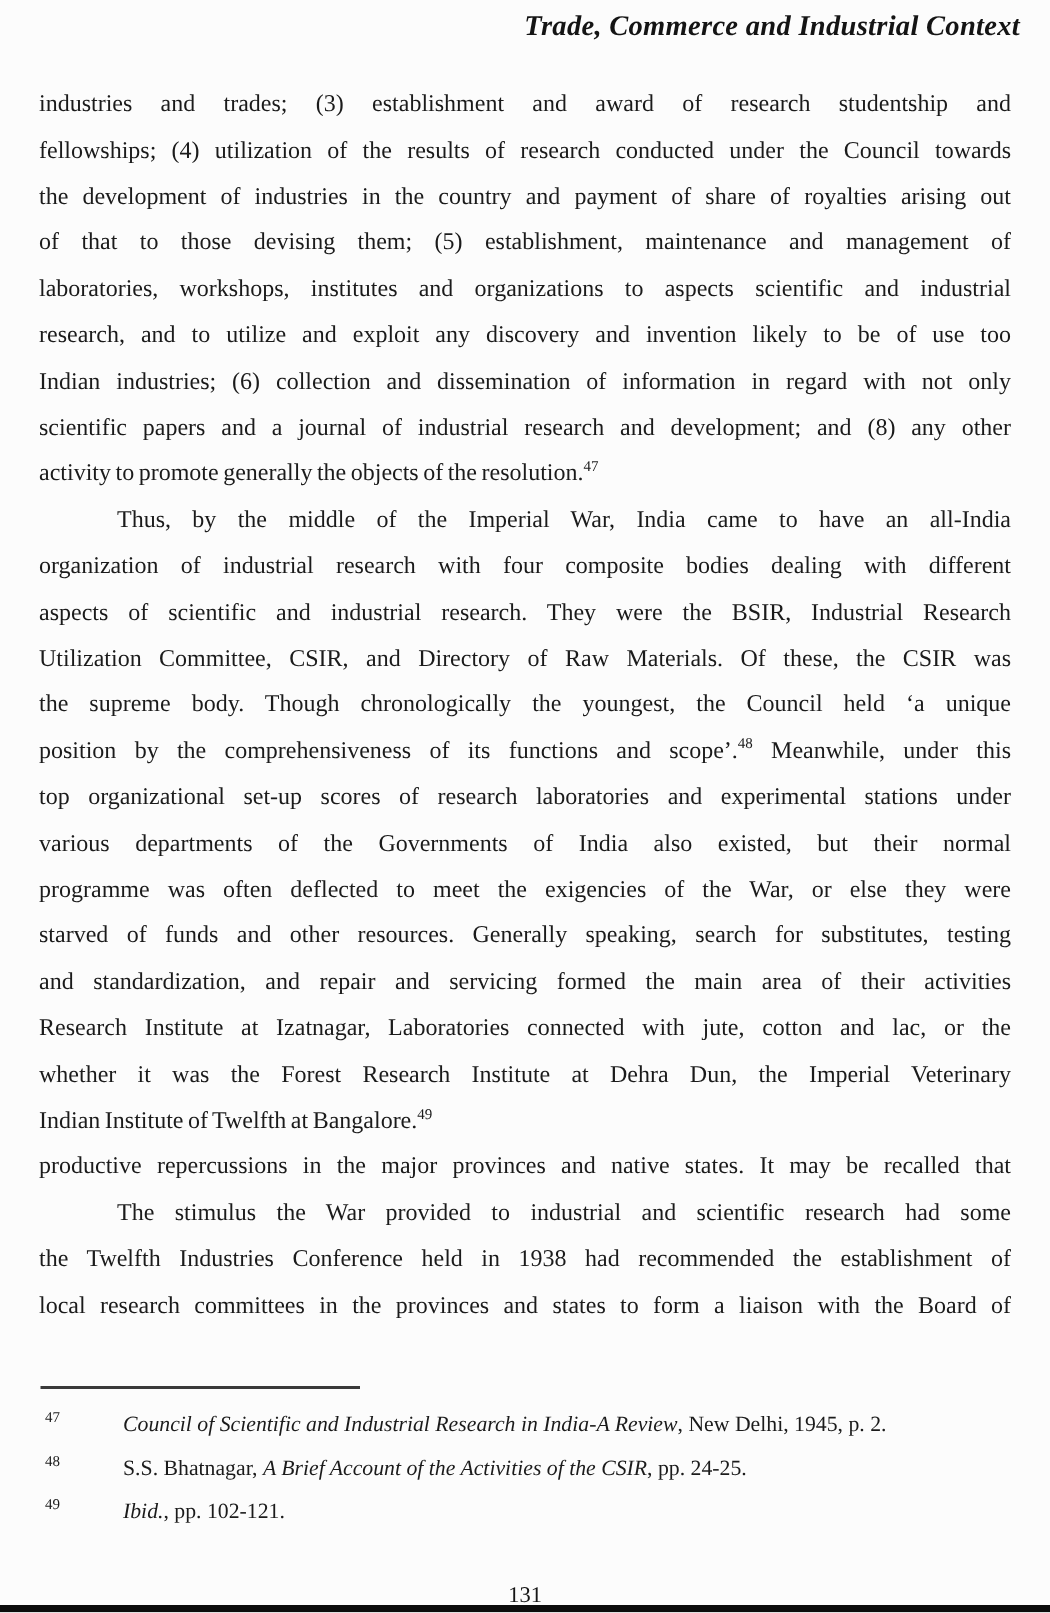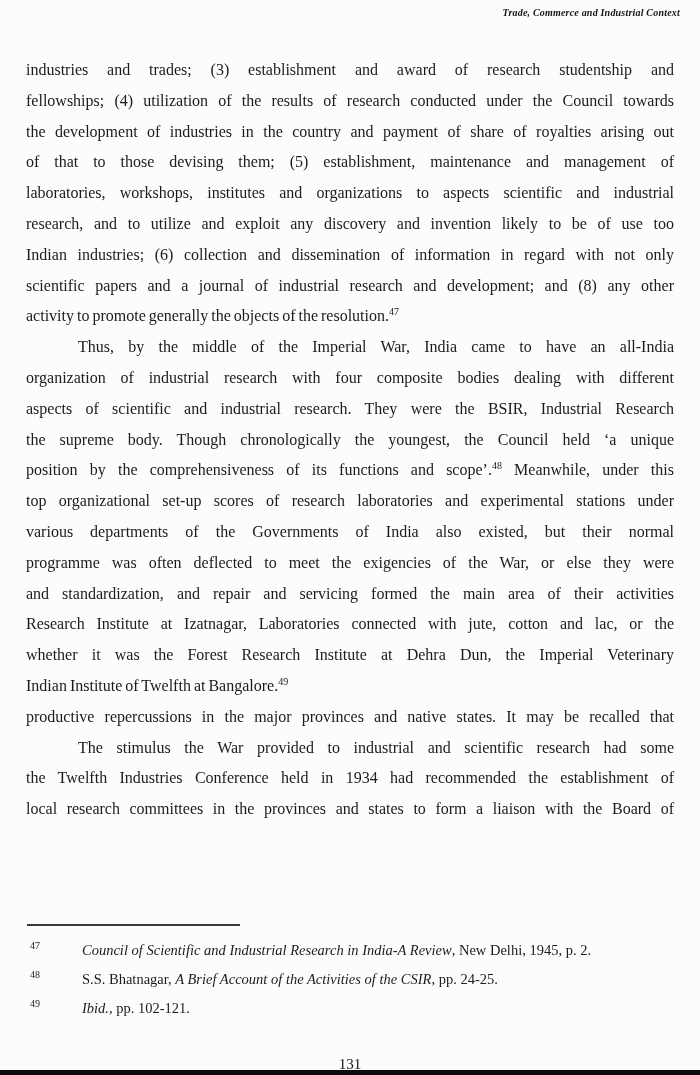--- a/index.html
+++ b/index.html
@@ -3,21 +3,21 @@
 <meta charset="utf-8">
 <style>
   html,body { margin:0; padding:0; background:#ffffff; }
   .page {
     position:relative; width:700px; height:1075px;
     background:#fcfcfc; overflow:hidden;
     font-family:"Liberation Serif", serif; color:#1b1b1b;
   }
   .running-header {
     position:absolute; top:7px; right:20px;
-    font-style:italic; font-weight:bold; font-size:10px;
+    font-style:italic; font-weight:bold; font-size:19px;
     letter-spacing:0.2px; color:#141414;
   }
   .body-text { position:absolute; top:55px; left:26px; right:26px; }
   .paragraph { margin:0; }
   .text-line {
     font-size:16px; line-height:30.8px; word-spacing:-1px;
     text-align:justify; text-align-last:justify;
     white-space:normal;
   }
   .text-line.indent { text-indent:52px; }
@@ -57,34 +57,36 @@
         <div class="text-line"><span>laboratories, workshops, institutes and organizations to aspects scientific and industrial</span></div>
         <div class="text-line"><span>research, and to utilize and exploit any discovery and invention likely to be of use too</span></div>
         <div class="text-line"><span>Indian industries; (6) collection and dissemination of information in regard with not only</span></div>
         <div class="text-line"><span>scientific papers and a journal of industrial research and development; and (8) any other</span></div>
         <div class="text-line last"><span>activity to promote generally the objects of the resolution.</span><sup>47</sup></div>
       </div>
       <div class="paragraph">
         <div class="text-line indent"><span>Thus, by the middle of the Imperial War, India came to have an all-India</span></div>
         <div class="text-line"><span>organization of industrial research with four composite bodies dealing with different</span></div>
         <div class="text-line"><span>aspects of scientific and industrial research. They were the BSIR, Industrial Research</span></div>
+        <div class="text-line"><span>Utilization Committee, CSIR, and Directory of Raw Materials. Of these, the CSIR was</span></div>
         <div class="text-line"><span>the supreme body. Though chronologically the youngest, the Council held ‘a unique</span></div>
         <div class="text-line"><span>position by the comprehensiveness of its functions and scope’.</span><sup>48</sup><span> Meanwhile, under this</span></div>
         <div class="text-line"><span>top organizational set-up scores of research laboratories and experimental stations under</span></div>
         <div class="text-line"><span>various departments of the Governments of India also existed, but their normal</span></div>
         <div class="text-line"><span>programme was often deflected to meet the exigencies of the War, or else they were</span></div>
+        <div class="text-line"><span>starved of funds and other resources. Generally speaking, search for substitutes, testing</span></div>
         <div class="text-line"><span>and standardization, and repair and servicing formed the main area of their activities</span></div>
         <div class="text-line"><span>Research Institute at Izatnagar, Laboratories connected with jute, cotton and lac, or the</span></div>
         <div class="text-line"><span>whether it was the Forest Research Institute at Dehra Dun, the Imperial Veterinary</span></div>
         <div class="text-line last"><span>Indian Institute of Twelfth at Bangalore.</span><sup>49</sup></div>
       </div>
       <div class="paragraph">
         <div class="text-line"><span>productive repercussions in the major provinces and native states. It may be recalled that</span></div>
         <div class="text-line indent"><span>The stimulus the War provided to industrial and scientific research had some</span></div>
-        <div class="text-line"><span>the Twelfth Industries Conference held in 1934 had recommended the establishment of</span></div>
+        <div class="text-line"><span>the Twelfth Industries Conference held in 1938 had recommended the establishment of</span></div>
         <div class="text-line"><span>local research committees in the provinces and states to form a liaison with the Board of</span></div>
       </div>
     </div>
 
   <div class="footnote-sep"></div>
   <div class="footnotes">
       <div class="footnote">
         <span class="fn-marker"><sup>47</sup></span>
         <span class="fn-body"><span class="it">Council of Scientific and Industrial Research in India-A Review</span><span>, New Delhi, 1945, p. 2.</span></span>
       </div>

